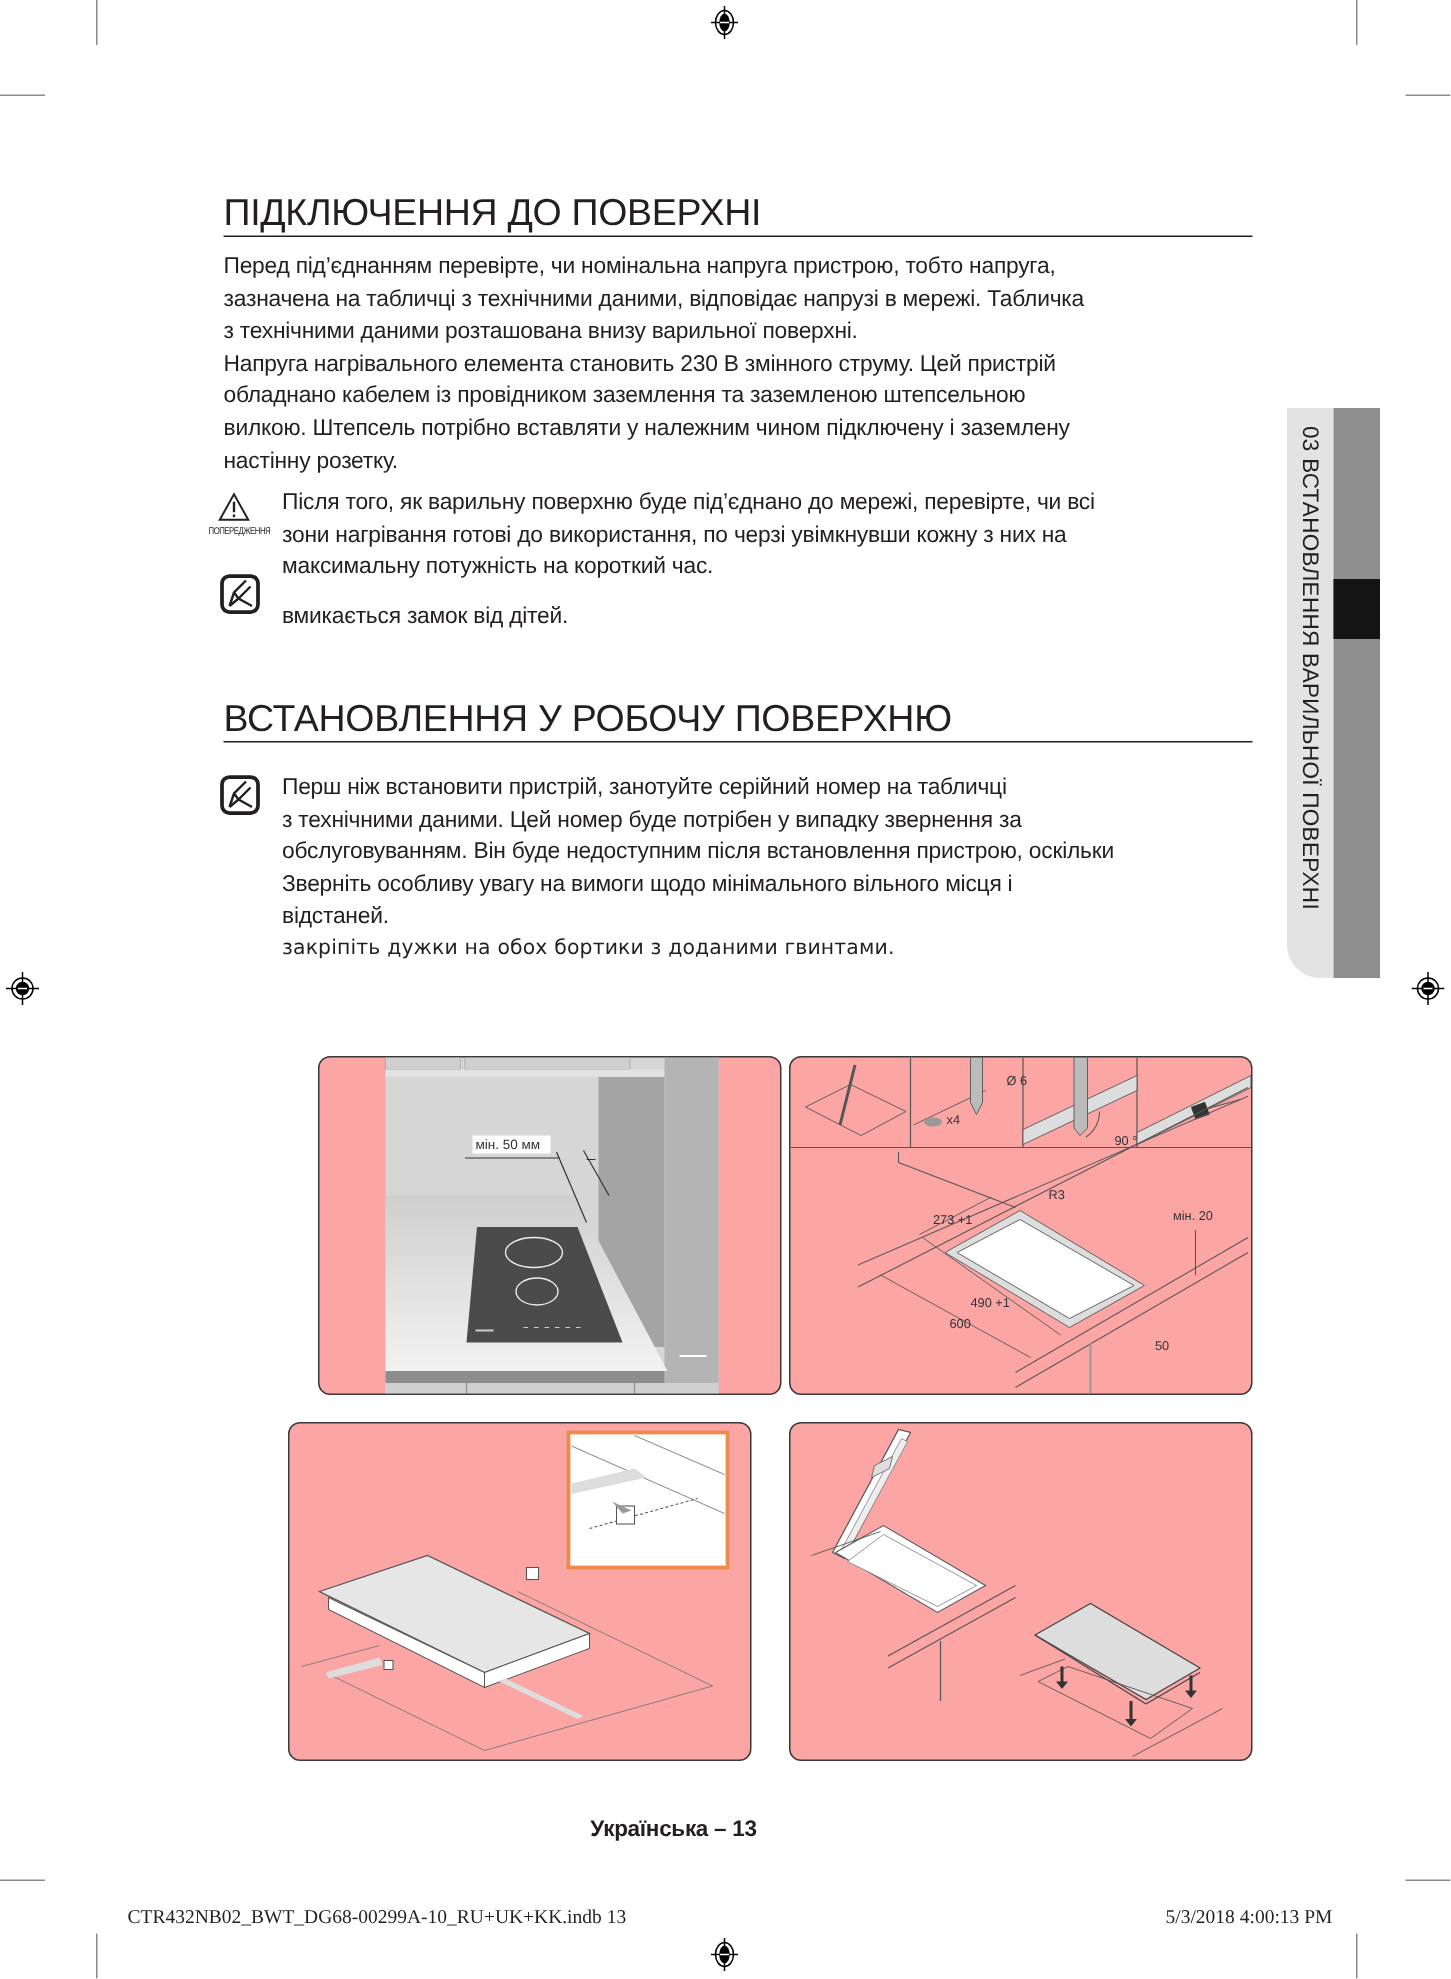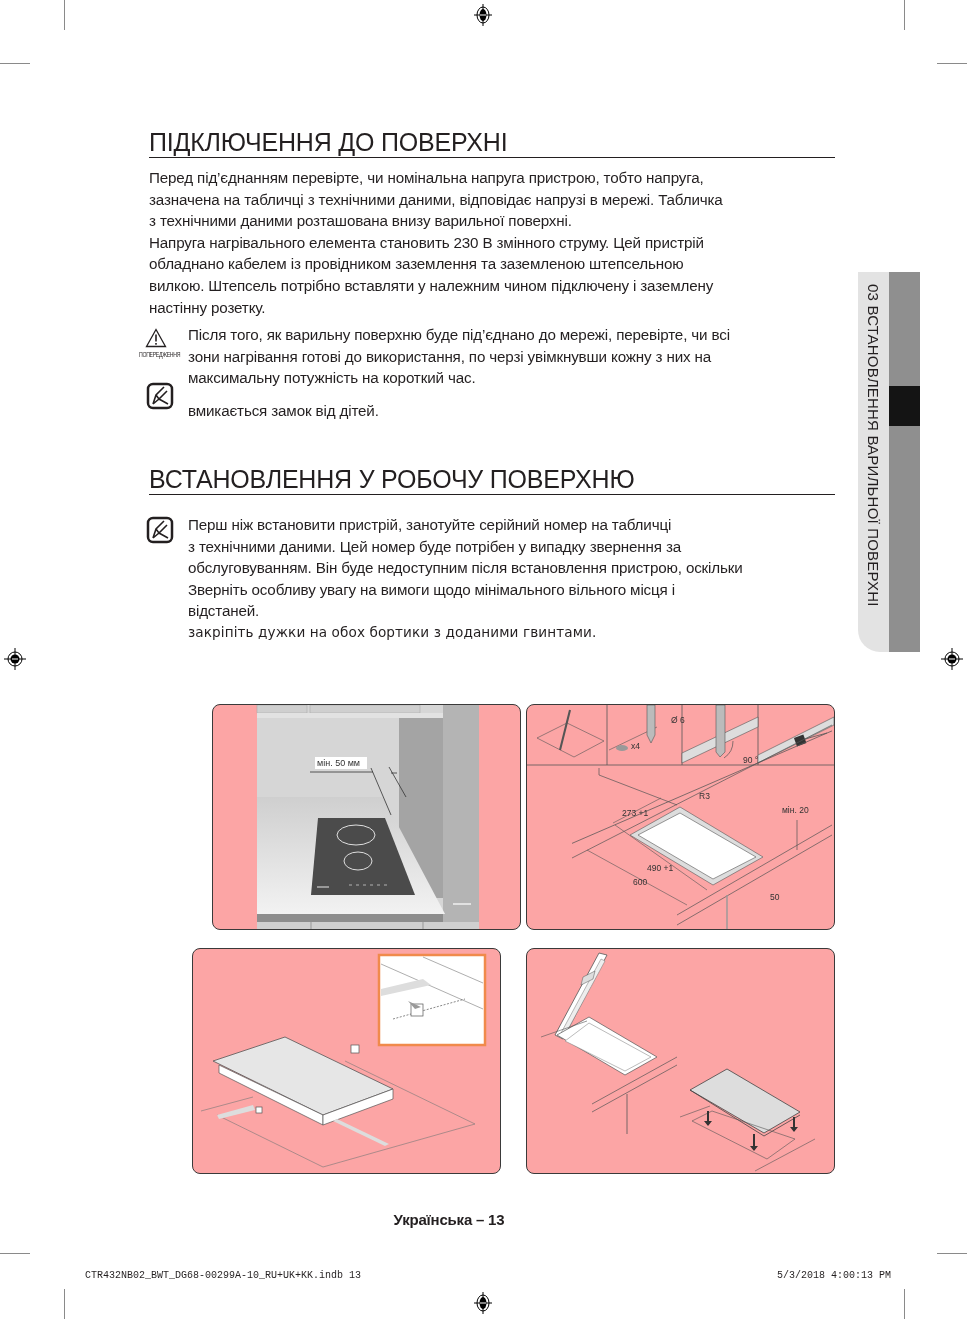--- a/index.html
+++ b/index.html
@@ -23,21 +23,21 @@
     
     .tab-light { position:absolute; left:858px; top:272px; width:31px; height:380px; background:#e3e3e3; border-bottom-left-radius:22px; }
     .tab-dark { position:absolute; left:889px; top:272px; width:31px; height:380px; background:#8f8f8f; }
     .tab-block { position:absolute; left:889px; top:386px; width:31px; height:40px; background:#141414; }
     .tab-text { position:absolute; left:873px; top:284px; transform-origin:0 0; transform:rotate(90deg) translateY(-50%);
                 font-size:15px; white-space:nowrap; letter-spacing:0.2px; color:#231f20; }
     
     .fig { position:absolute; width:307px; height:224px; border:1.5px solid #3a3a3a; border-radius:8px; background:#fca5a5; overflow:hidden; }
     .fig svg { position:absolute; left:0; top:0; }
     .footer-page { position:absolute; left:0; width:898px; top:1211px; text-align:center; font-size:15px; font-weight:bold; letter-spacing:-0.2px; }
-    .footer-meta { position:absolute; top:1270px; font-family:Liberation Mono, monospace; font-size:10px; color:#231f20; }
+    .footer-meta { position:absolute; top:1270px; font-family:Liberation Serif, serif; font-size:13px; color:#231f20; }
   </style>
 </head>
 <body>
 
 <div class="crop-v" style="left:64px;top:0;height:30px;"></div>
 <div class="crop-v" style="left:904px;top:0;height:30px;"></div>
 <div class="crop-h" style="left:0;top:63px;width:30px;"></div>
 <div class="crop-h" style="left:937px;top:63px;width:30px;"></div>
 <div class="crop-h" style="left:0;top:1253px;width:30px;"></div>
 <div class="crop-h" style="left:937px;top:1253px;width:30px;"></div>

